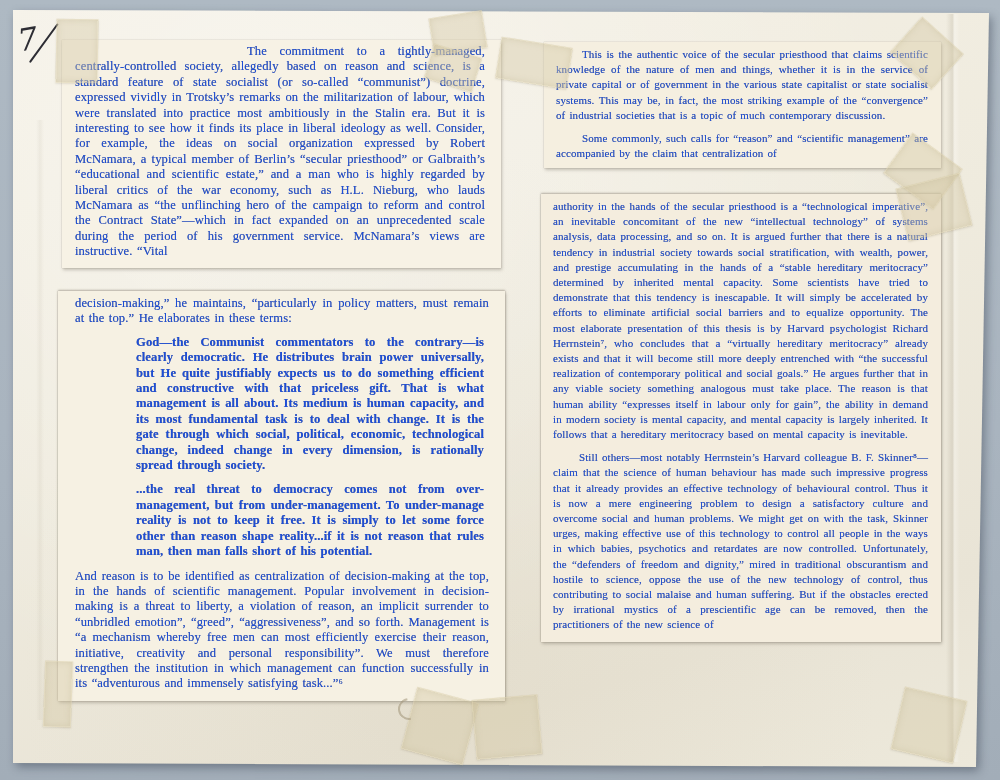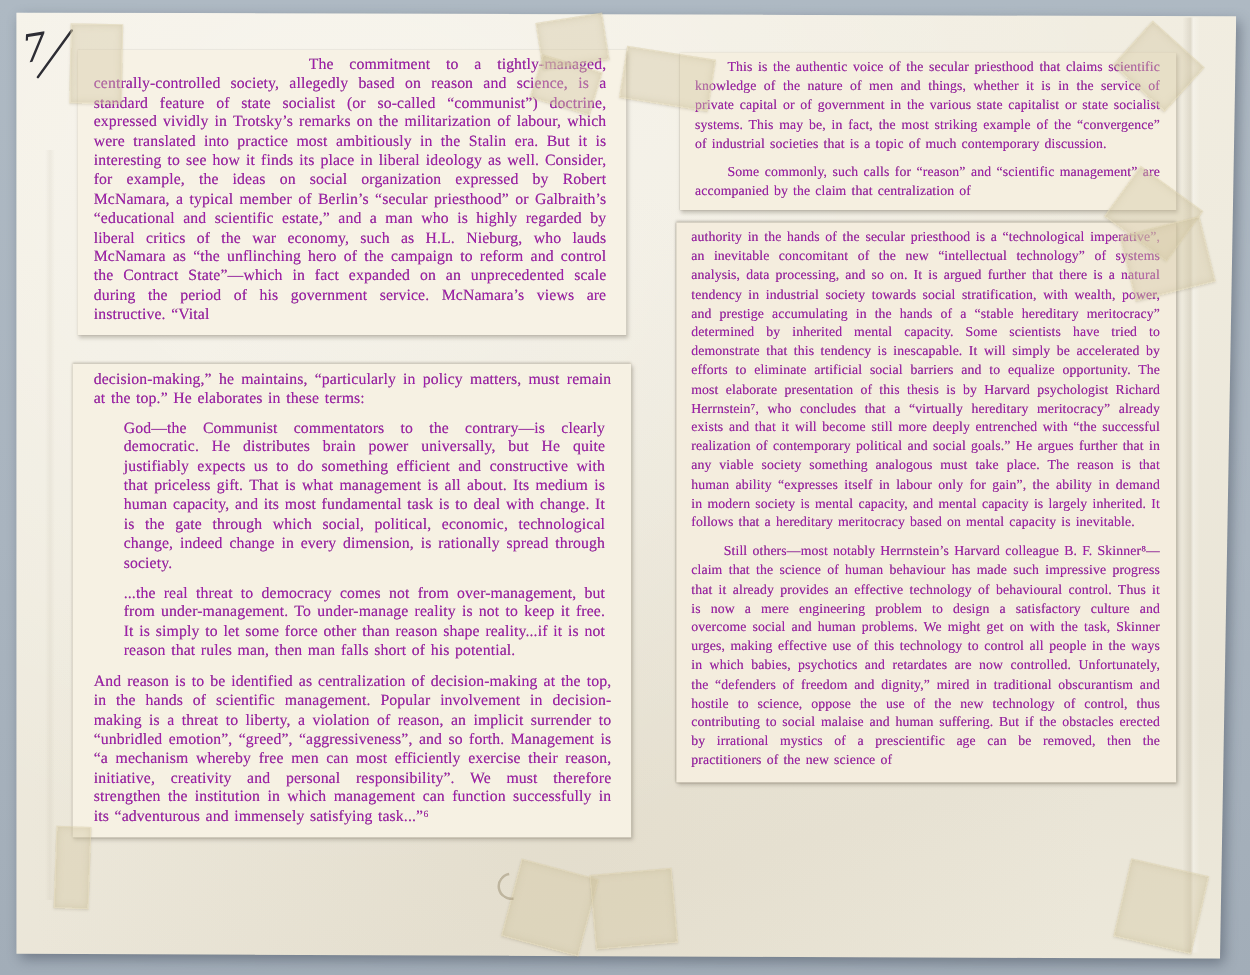--- a/index.html
+++ b/index.html
@@ -23,33 +23,33 @@
     background:linear-gradient(to right,rgba(0,0,0,0),rgba(160,150,128,0.10),rgba(0,0,0,0));}
 
   .slip{
     position:absolute;
     box-shadow:0 0 1px rgba(110,100,82,0.45), 1px 2px 3px rgba(110,100,85,0.35);
   }
   .slip-a{left:62px;top:40px;width:410px;padding:4px 16px 8px 13px;background:#f7f2e5;}
   .slip-b{left:58px;top:291px;width:414px;padding:5px 16px 9px 17px;background:#f6f1e3;
           box-shadow:0 -1px 2px rgba(95,85,70,0.35),0 0 1px rgba(110,100,82,0.45),1px 2px 3px rgba(110,100,85,0.35);}
   .slip-c{left:544px;top:42px;width:372px;padding:5px 13px 7px 12px;background:#f5efe0;}
-  .slip-d{left:541px;top:178px;width:375px;padding:5px 13px 9px 12px;background:#f4edde;
+  .slip-d{left:541px;top:194px;width:375px;padding:5px 13px 9px 12px;background:#f4edde;
           box-shadow:0 -1px 2px rgba(95,85,70,0.35),0 0 1px rgba(110,100,82,0.45),1px 2px 3px rgba(110,100,85,0.35);}
 
   .para{
-    margin:0 0 8px;text-align:justify;color:#a21caf;
+    margin:0 0 8px;text-align:justify;color:#1d4ed8;
     font-size:12.6px;line-height:15.4px;word-spacing:1.2px;letter-spacing:0.1px;
     text-shadow:0 0 0.4px rgba(55,50,42,0.55);
   }
   .slip-c .para,.slip-d .para{font-size:11px;line-height:15.2px;}
   .para:last-child{margin-bottom:0;}
   .indent{text-indent:26px;}
   .indent-deep{text-indent:172px;}
-  .quote{margin-left:24px;margin-right:5px;margin-bottom:9px;}
+  .quote{margin-left:61px;margin-right:5px;margin-bottom:9px;font-weight:bold;}
 
   .tape{
     position:absolute;background:rgba(211,200,164,0.42);
     border:1px solid rgba(228,218,184,0.30);
     box-shadow:inset 0 0 6px rgba(190,178,140,0.35), 0 1px 2px rgba(120,110,85,0.18);
   }
   .t1{left:56px;top:19px;width:40px;height:62px;transform:rotate(1deg);}
   .t2{left:431px;top:14px;width:52px;height:36px;transform:rotate(-9deg);}
   .t3{left:428px;top:50px;width:48px;height:34px;transform:rotate(17deg);}
   .t4{left:498px;top:42px;width:70px;height:40px;transform:rotate(9deg);}

